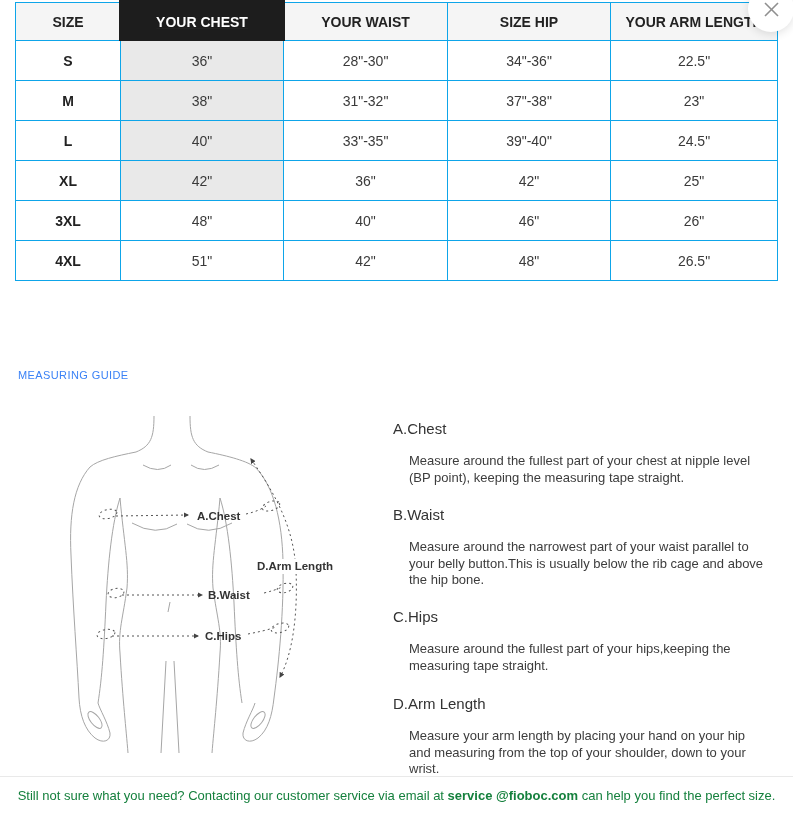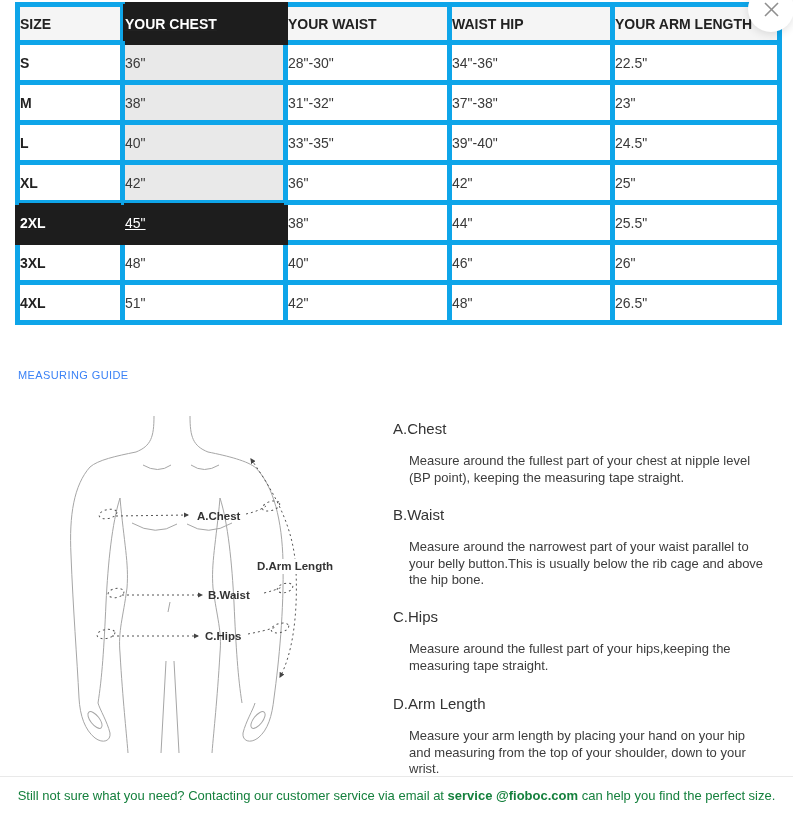--- a/index.html
+++ b/index.html
@@ -3,21 +3,21 @@
 <meta charset="utf-8">
 <style>
   * { box-sizing: border-box; }
   html, body { margin: 0; padding: 0; background: #fff; }
   body { font-family: "Liberation Sans", sans-serif; }
   .page { position: relative; width: 793px; height: 816px; background: #fff; overflow: hidden; }
 
   
   table.size-table { position: absolute; left: 15px; top: 2px; width: 762px;
     border-collapse: collapse; table-layout: fixed; }
-  .size-table th, .size-table td { border: 5px solid #0ea5e9; text-align: left;
+  .size-table th, .size-table td { border: 1px solid #0ea5e9; text-align: center;
     padding: 0; font-size: 14px; color: #3a3a3a; background: #fff; height: 40px; }
   .size-table thead th { background: #f5f5f5; color: #222; font-weight: bold; height: 38px; }
   .size-table td.size-col { font-weight: bold; color: #222; }
   .size-table td.shade { background: #e9e9e9; }
 
   th.hl, td.selbk { position: relative; background: #1d1d1d; color: #fff; border-color: #1d1d1d; text-decoration: underline; }
   th.hl::after { content: ""; position: absolute; top: -3px; bottom: -1px; left: -2px; right: -2px;
     background: #1d1d1d; z-index: 1; }
   td.selbk::after { content: ""; position: absolute; top: -2px; bottom: -2px; left: -1px; right: -1px;
     background: #1d1d1d; z-index: 1; }
@@ -56,21 +56,21 @@
         <col style="width:163px">
         <col style="width:164px">
       <col style="width:163px">
         <col style="width:167px">
     </colgroup>
     <thead>
       <tr>
         <th><span class="z">SIZE</span></th>
         <th class="hl"><span class="z">YOUR CHEST</span></th>
         <th><span class="z">YOUR WAIST</span></th>
-        <th><span class="z">WAIST HIP</span></th>
+        <th><span class="z">SIZE HIP</span></th>
         <th><span class="z">YOUR ARM LENGTH</span></th>
       </tr>
     </thead>
     <tbody>
       <tr>
         <td class="size-col">S</td>
         <td class="shade">36"</td>
         <td>28"-30"</td>
         <td>34"-36"</td>
         <td>22.5"</td>
@@ -88,27 +88,20 @@
         <td>33"-35"</td>
         <td>39"-40"</td>
         <td>24.5"</td>
       </tr>
       <tr>
         <td class="size-col">XL</td>
         <td class="shade">42"</td>
         <td>36"</td>
         <td>42"</td>
         <td>25"</td>
-      </tr>
-      <tr>
-        <td class="size-col selbk"><span class="z">2XL</span></td>
-        <td class="selbk"><span class="z">45"</span></td>
-        <td>38"</td>
-        <td>44"</td>
-        <td>25.5"</td>
       </tr>
       <tr>
         <td class="size-col">3XL</td>
         <td>48"</td>
         <td>40"</td>
         <td>46"</td>
         <td>26"</td>
       </tr>
       <tr>
         <td class="size-col">4XL</td>

